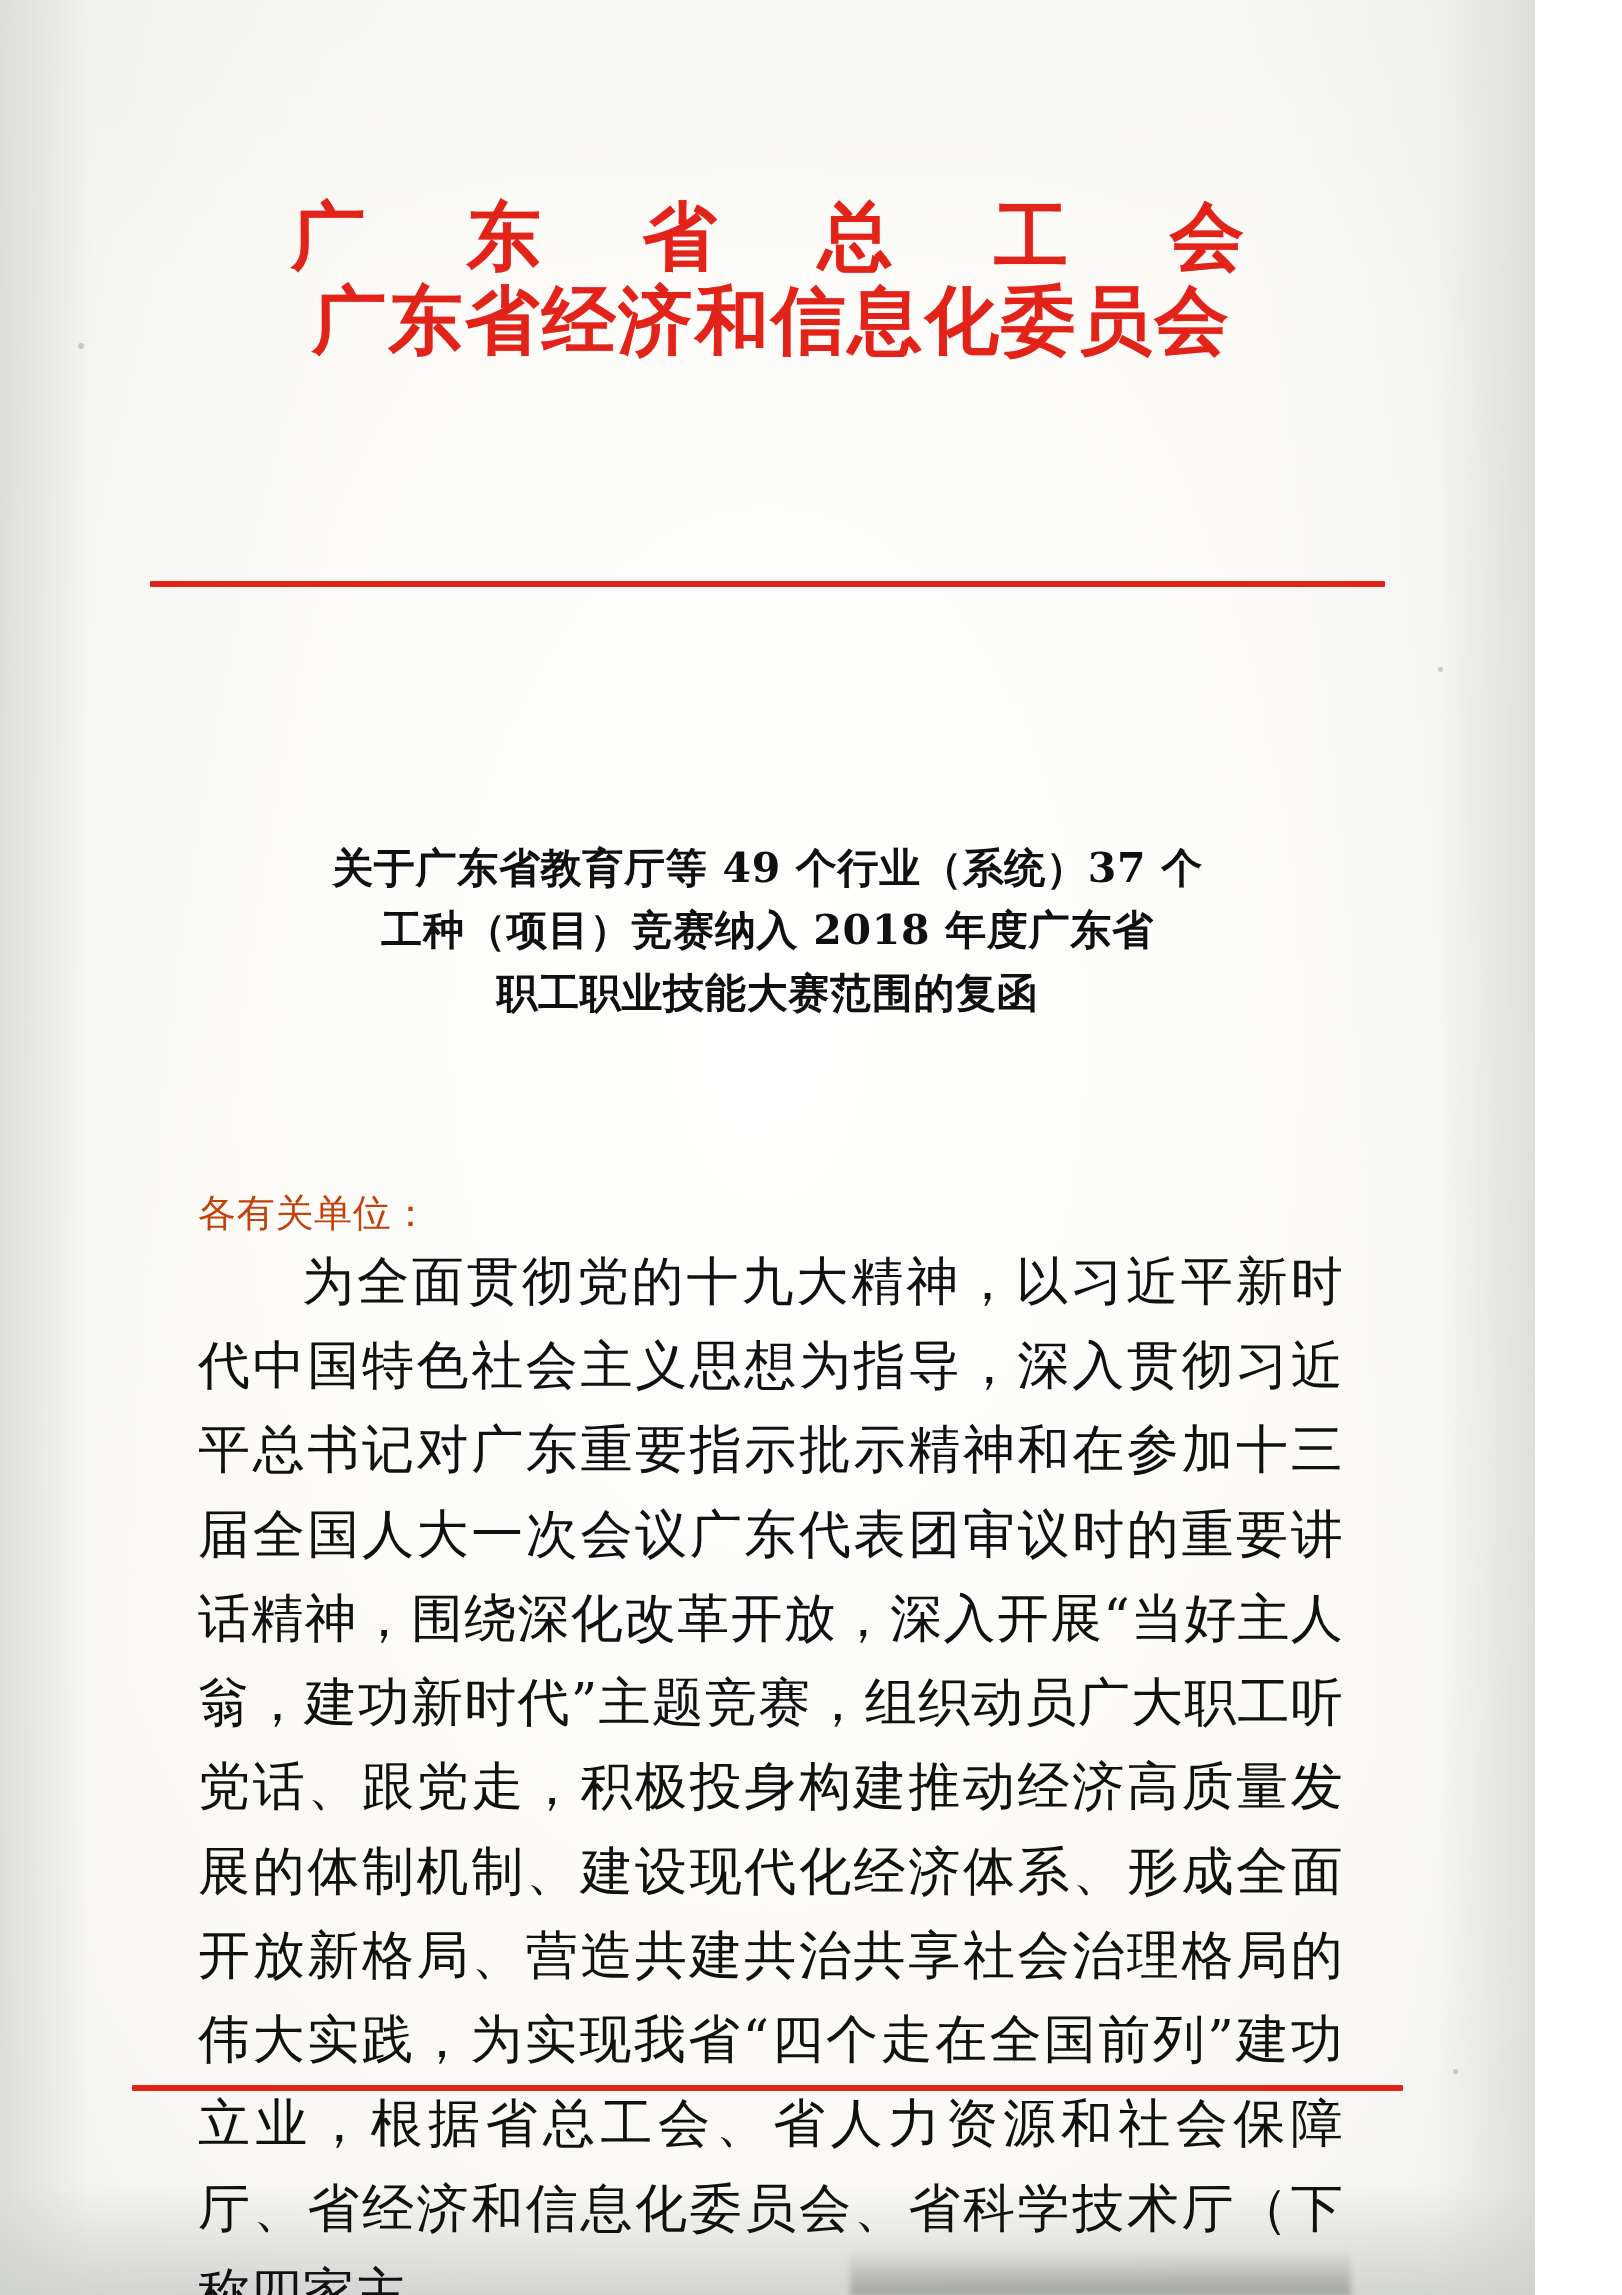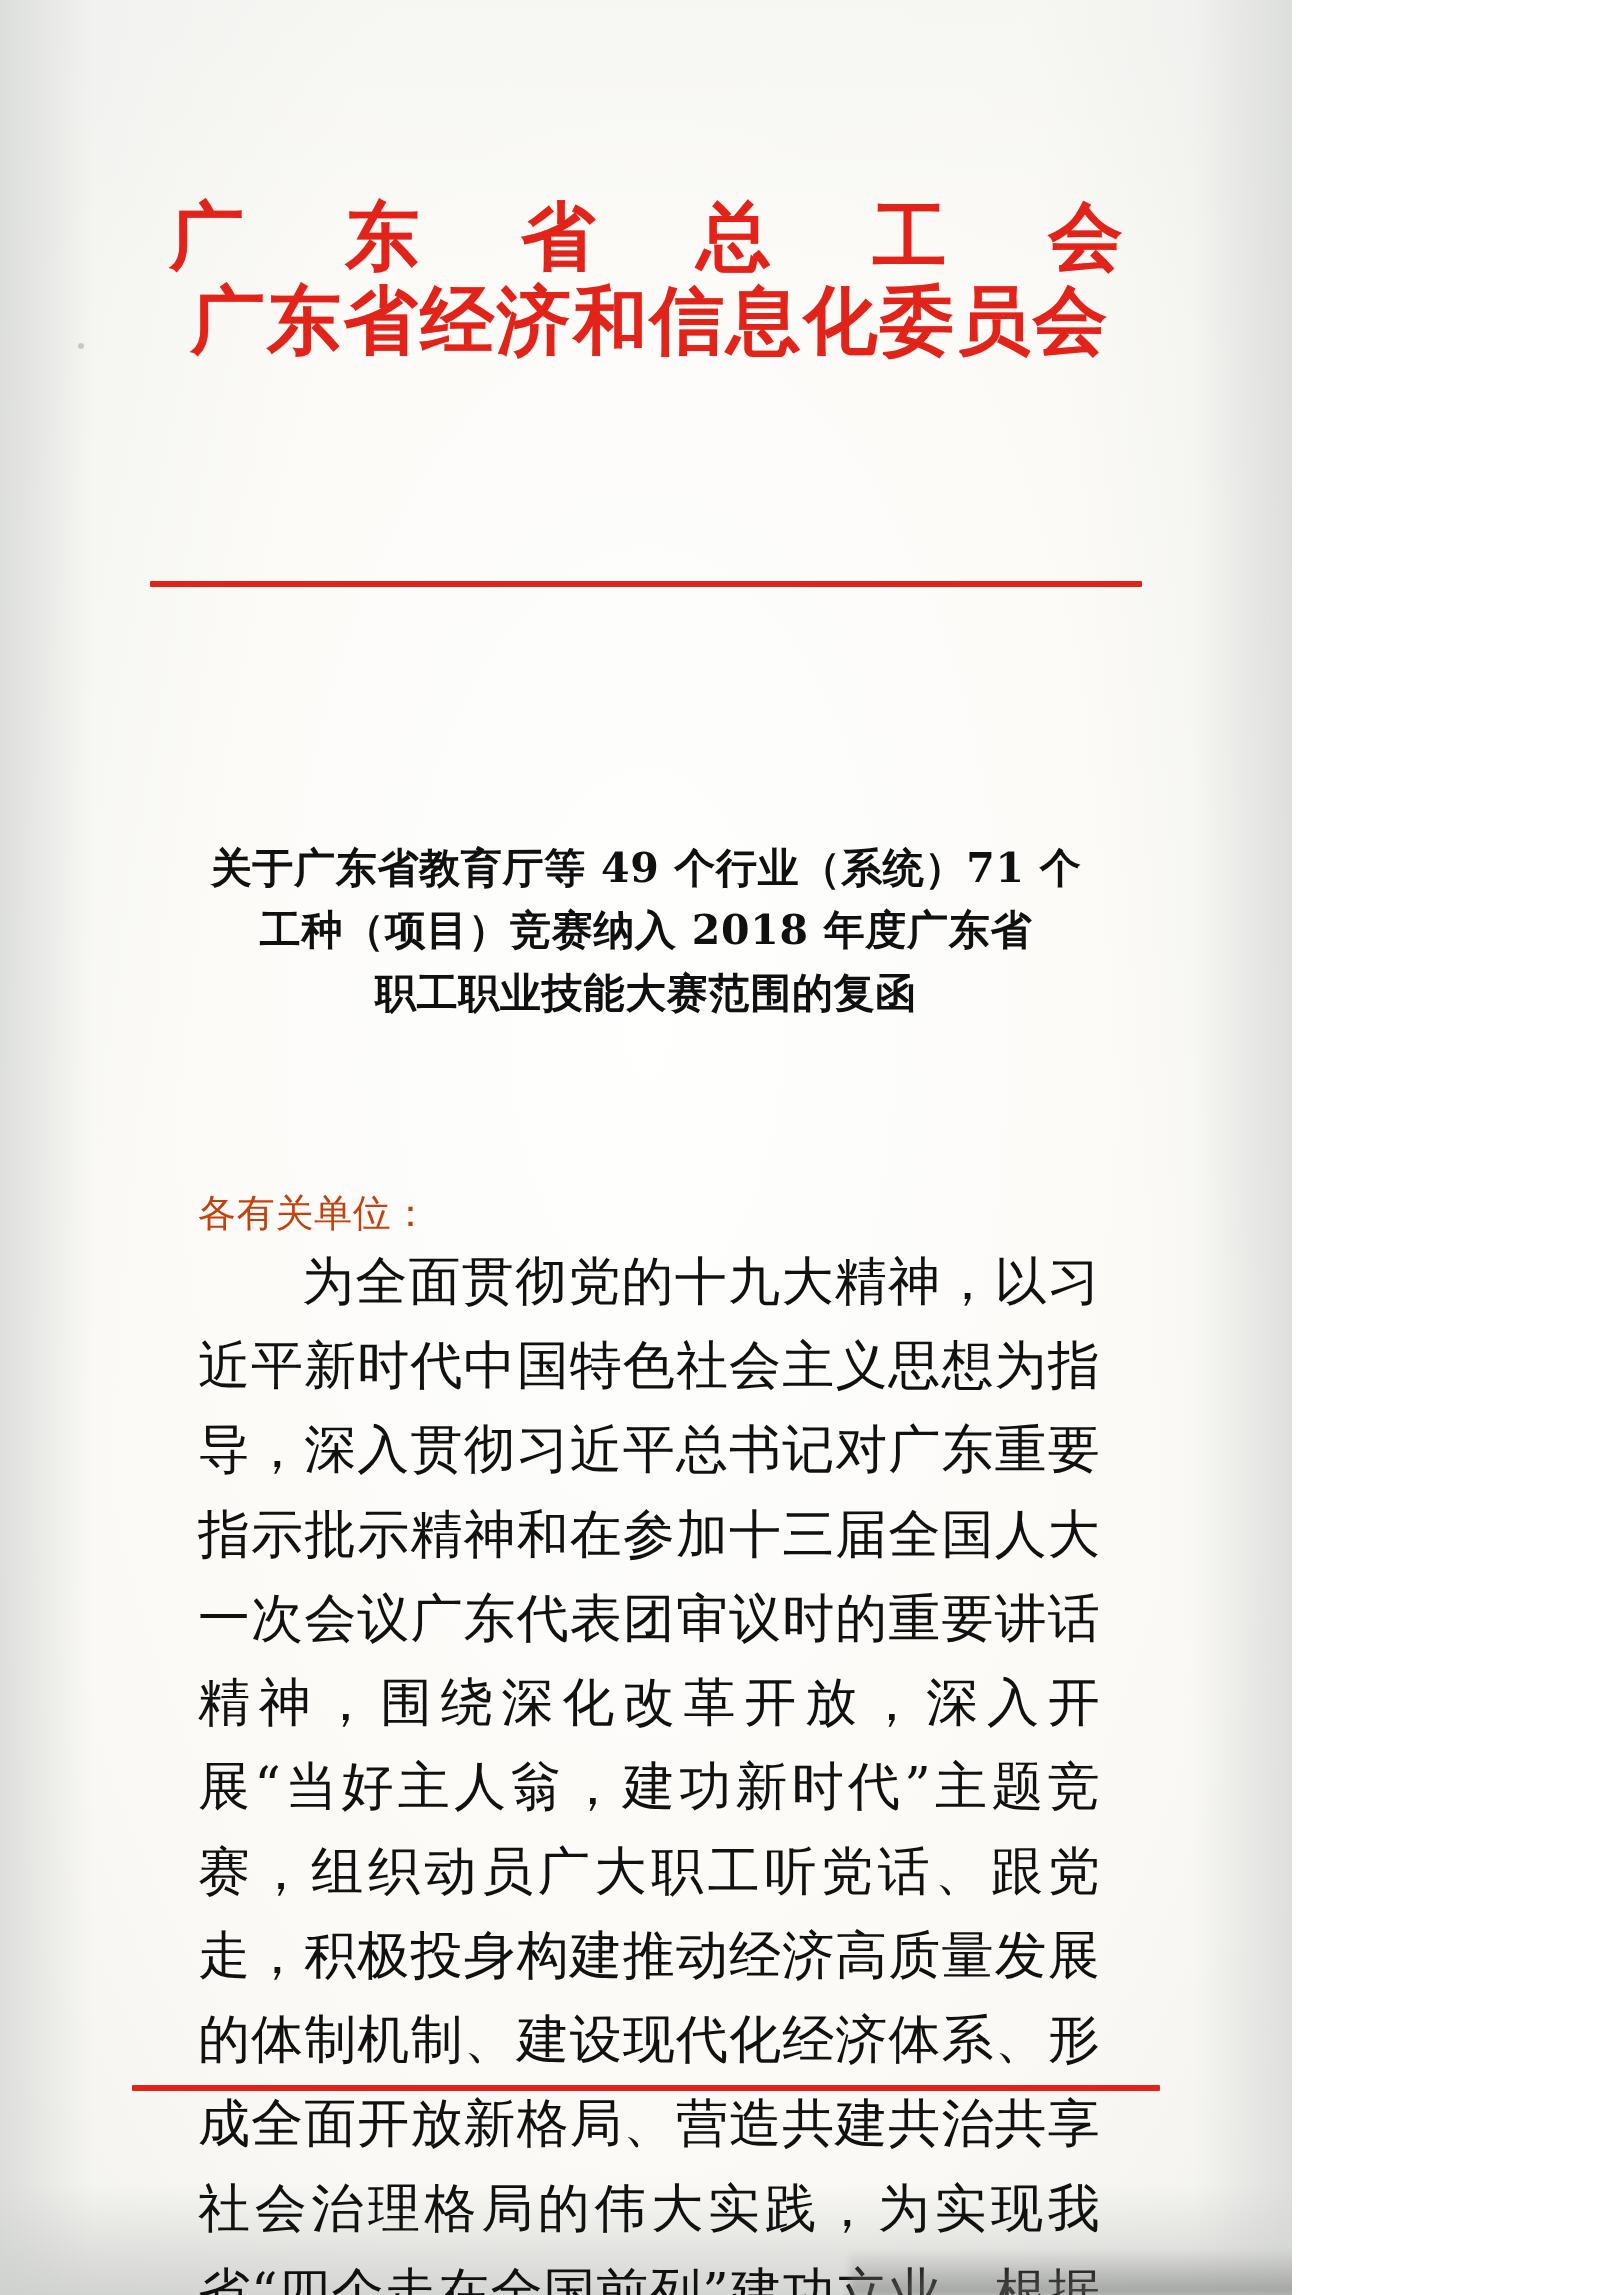--- a/index.html
+++ b/index.html
@@ -5,21 +5,21 @@
   html, body {
     margin: 0;
     padding: 0;
     background: #ffffff;
   }
   body {
     font-family: "Liberation Serif", "DejaVu Serif", serif;
   }
   .page {
     position: relative;
-    width: 1292px;
+    width: 1535px;
     height: 2295px;
     background: #fdfcf8;
     overflow: hidden;
   }
   
   .paper-shade {
     position: absolute;
     inset: 0;
     background:
       linear-gradient(100deg, rgba(236,238,236,0.55) 0%, rgba(255,255,255,0) 22%),
@@ -201,21 +201,21 @@
     <div class="lh-line lh-line-1">广 东 省 总 工 会</div>
     <div class="lh-line lh-line-3">广东省经济和信息化委员会</div>
   </div>
 
   <div class="rule-top">
     <div class="thick"></div>
   </div>
 
 
   <div class="doc-title">
-    <div>关于广东省教育厅等 49 个行业（系统）71 个</div>
+    <div>关于广东省教育厅等 49 个行业（系统）37 个</div>
     <div>工种（项目）竞赛纳入 2018 年度广东省</div>
     <div>职工职业技能大赛范围的复函</div>
   </div>
 
   <div class="salutation">各有关单位：</div>
 
   <div class="body-text">
     <p>为全面贯彻党的十九大精神，以习近平新时代中国特色社会主义思想为指导，深入贯彻习近平总书记对广东重要指示批示精神和在参加十三届全国人大一次会议广东代表团审议时的重要讲话精神，围绕深化改革开放，深入开展“当好主人翁，建功新时代”主题竞赛，组织动员广大职工听党话、跟党走，积极投身构建推动经济高质量发展的体制机制、建设现代化经济体系、形成全面开放新格局、营造共建共治共享社会治理格局的伟大实践，为实现我省“四个走在全国前列”建功立业，根据省总工会、省人力资源和社会保障厅、省经济和信息化委员会、省科学技术厅（下称四家主</p>
   </div>
 

